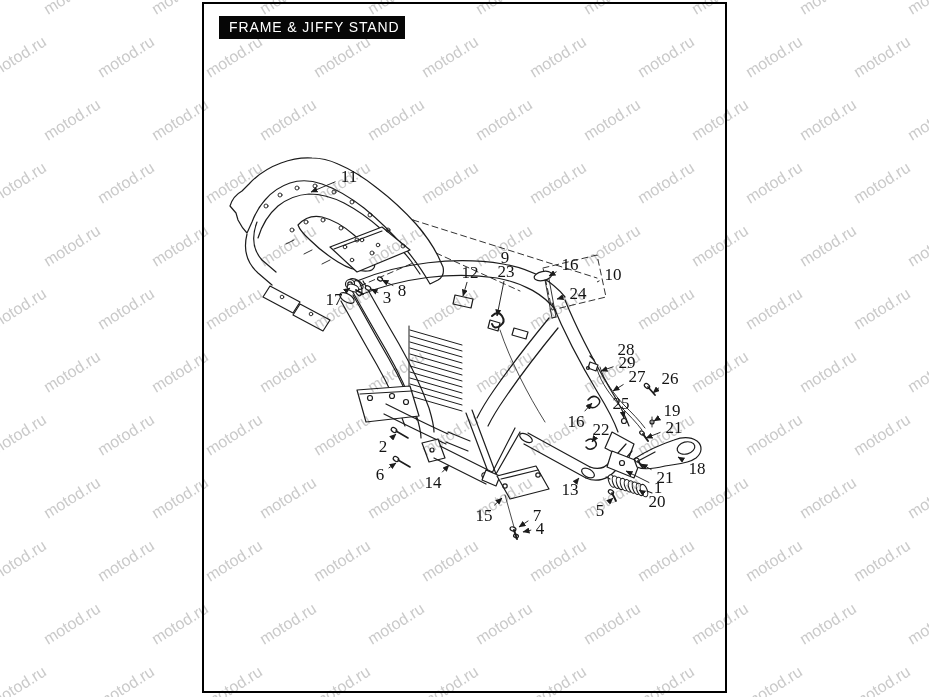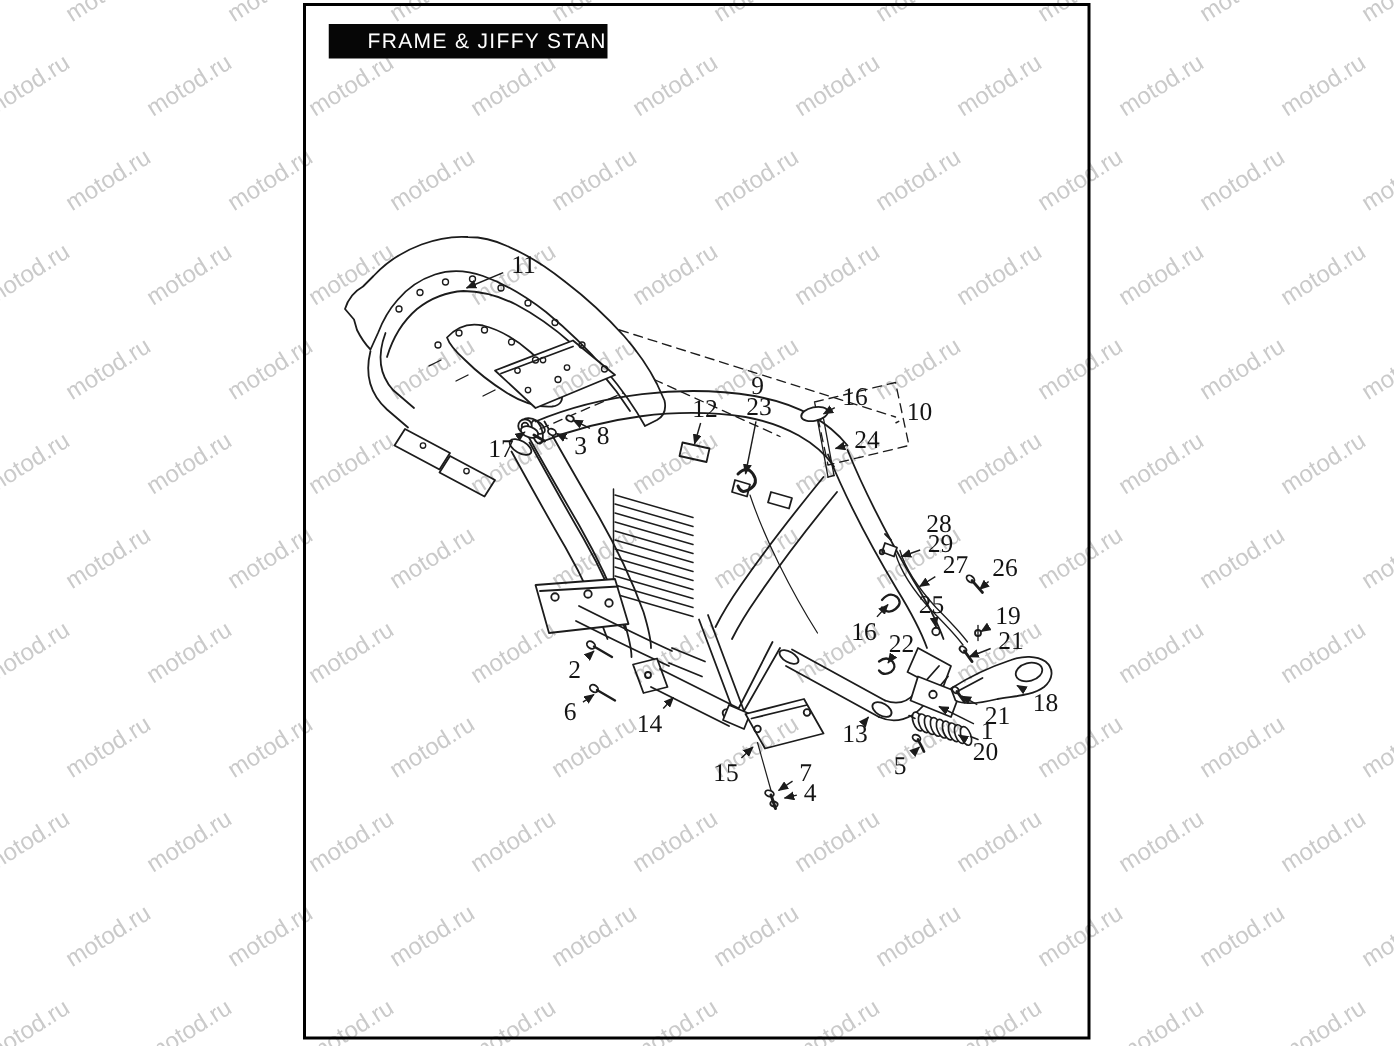--- a/index.html
+++ b/index.html
@@ -5,21 +5,21 @@
   html,body{margin:0;padding:0;}
   body{
     width:929px;height:697px;overflow:hidden;background:#ffffff;
     font-family:"Liberation Sans",sans-serif;position:relative;
   }
   #page{position:relative;width:929px;height:697px;}
   #diagram-svg{position:absolute;left:0;top:0;}
   #title-box{
     position:absolute;left:219px;top:16px;width:186px;height:23px;
     background:#060606;color:#ffffff;font-size:14px;line-height:23px;
-    letter-spacing:0.9px;padding-left:26px;box-sizing:border-box;
+    letter-spacing:0.9px;padding-left:10px;box-sizing:border-box;
     font-family:"Liberation Sans",sans-serif;white-space:nowrap;
   }
   .wm-layer{mix-blend-mode:multiply;}
   text.callout{
     font-family:"Liberation Serif","DejaVu Serif",serif;
     font-size:17px;fill:#141414;
   }
   text.wm{font-family:"Liberation Sans",sans-serif;}
 </style>
 </head>

